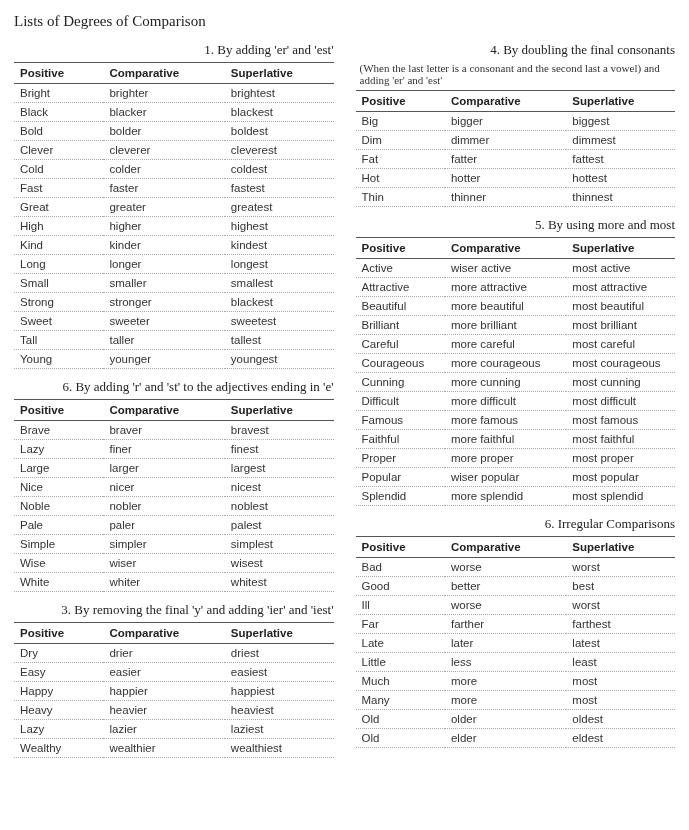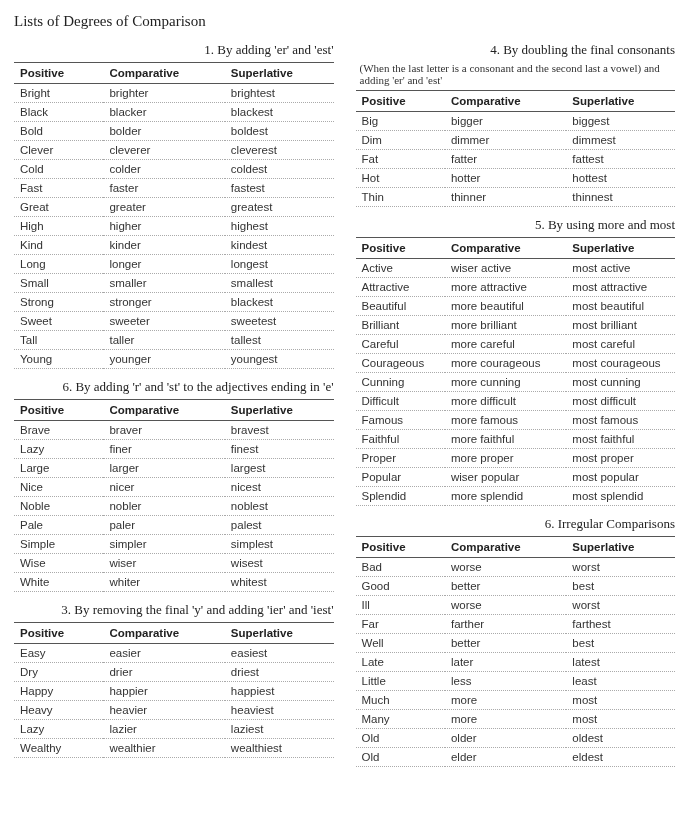--- a/index.html
+++ b/index.html
@@ -218,28 +218,28 @@
       <table>
         <thead>
           <tr>
             <th>Positive</th>
             <th>Comparative</th>
             <th>Superlative</th>
           </tr>
         </thead>
         <tbody>
           <tr>
+            <td>Dry</td>
+            <td>drier</td>
+            <td>driest</td>
+          </tr>
+          <tr>
             <td>Easy</td>
             <td>easier</td>
             <td>easiest</td>
-          </tr>
-          <tr>
-            <td>Dry</td>
-            <td>drier</td>
-            <td>driest</td>
           </tr>
           <tr>
             <td>Happy</td>
             <td>happier</td>
             <td>happiest</td>
           </tr>
           <tr>
             <td>Heavy</td>
             <td>heavier</td>
             <td>heaviest</td>
@@ -397,25 +397,20 @@
             <td>Ill</td>
             <td>worse</td>
             <td>worst</td>
           </tr>
           <tr>
             <td>Far</td>
             <td>farther</td>
             <td>farthest</td>
           </tr>
           <tr>
-            <td>Well</td>
-            <td>better</td>
-            <td>best</td>
-          </tr>
-          <tr>
             <td>Late</td>
             <td>later</td>
             <td>latest</td>
           </tr>
           <tr>
             <td>Little</td>
             <td>less</td>
             <td>least</td>
           </tr>
           <tr>

